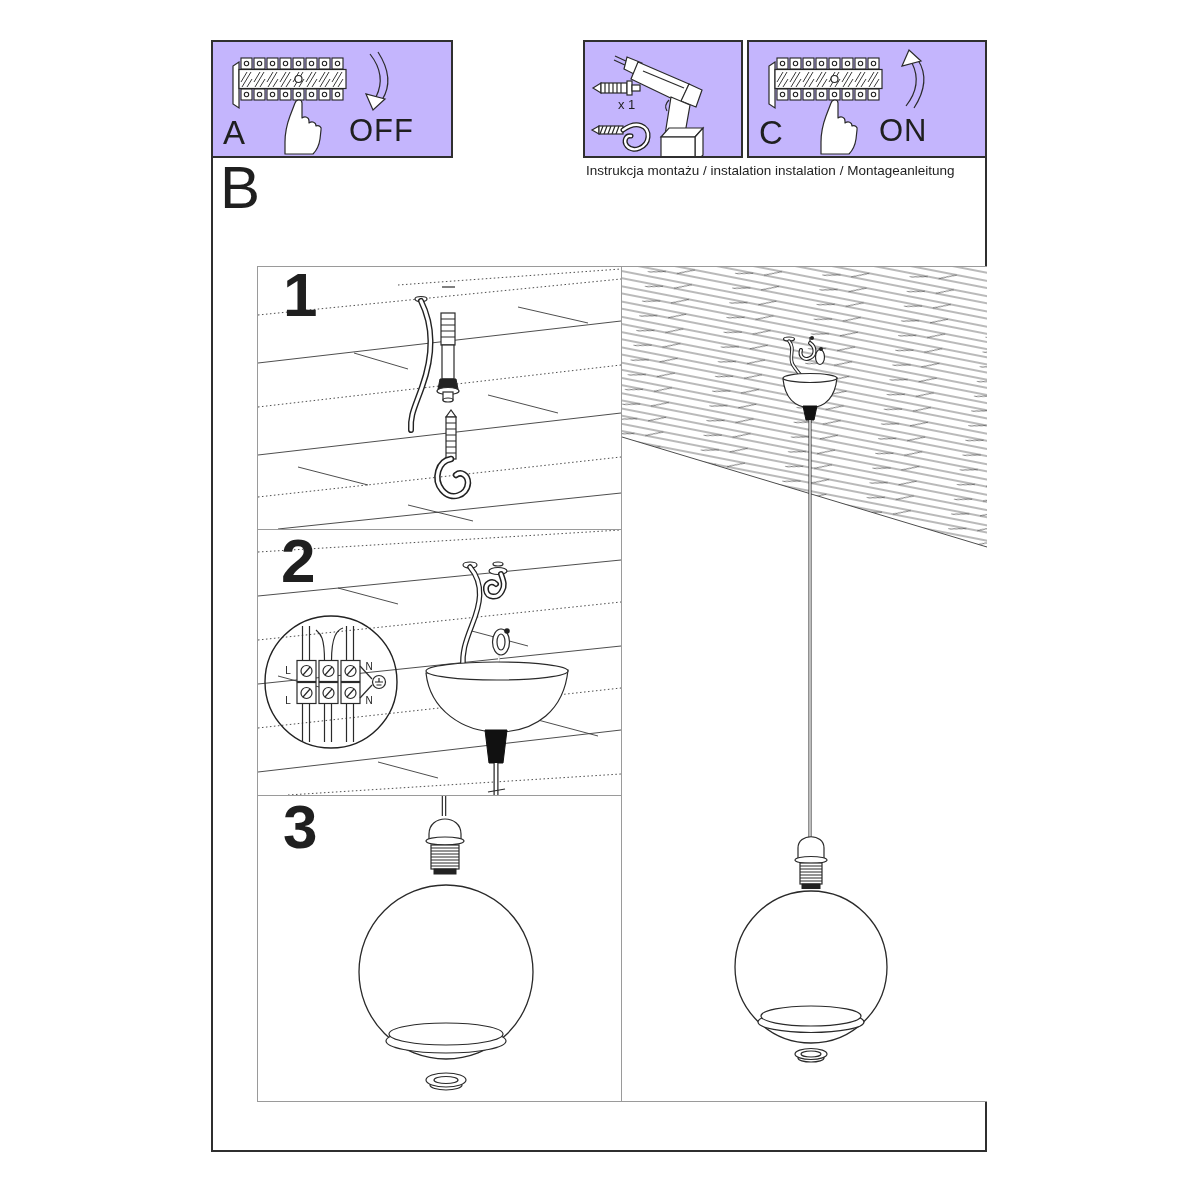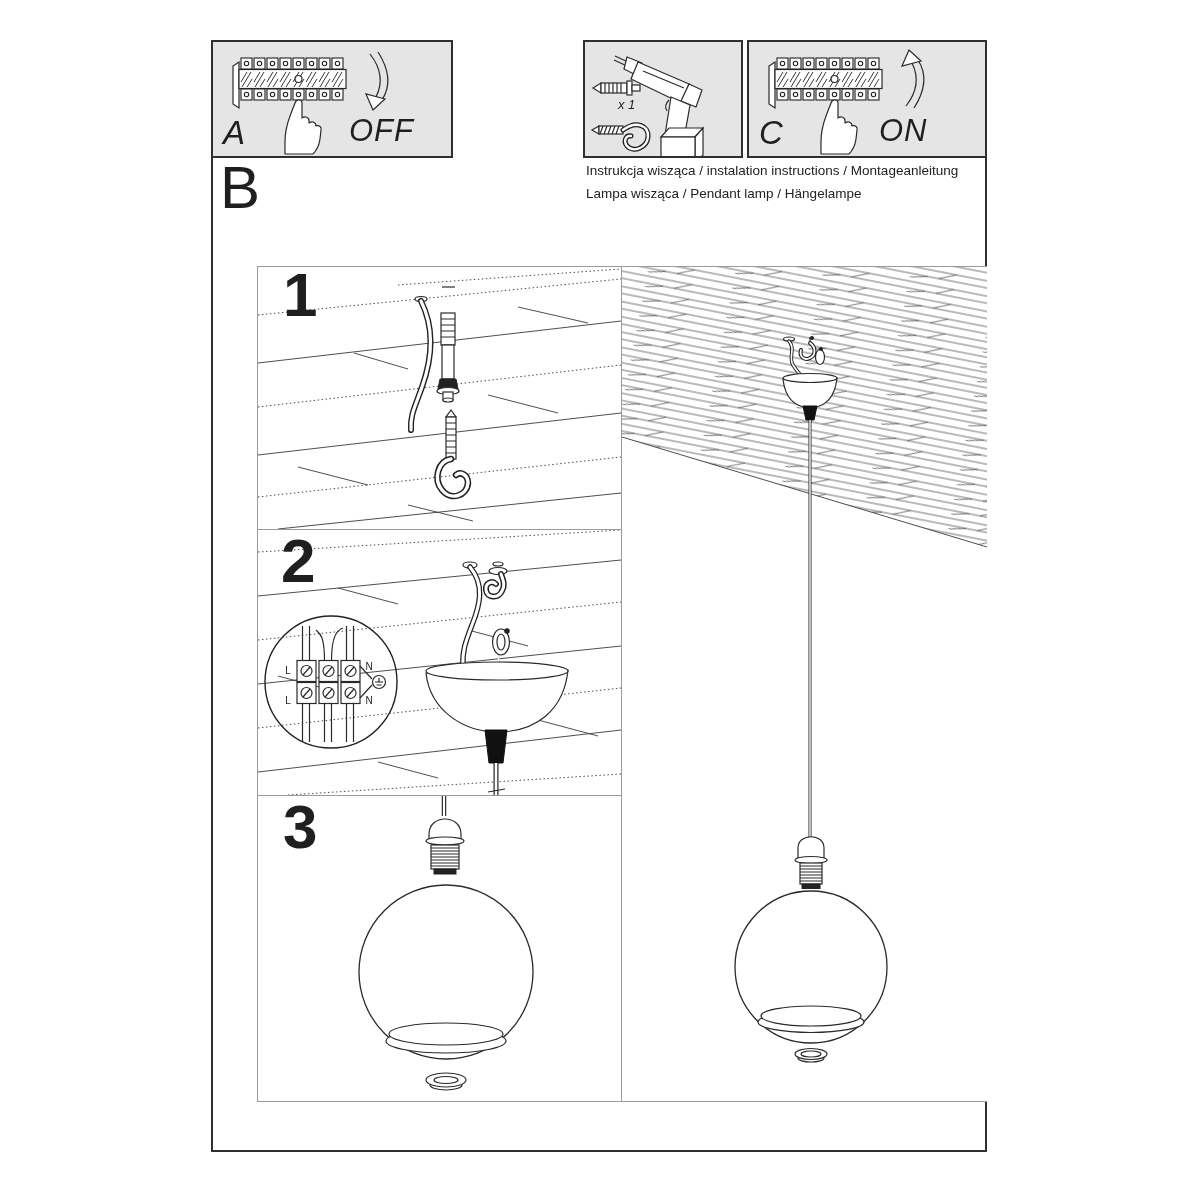--- a/index.html
+++ b/index.html
@@ -2,21 +2,21 @@
 <html><head>
 <meta charset="utf-8">
 <style>
   html,body{margin:0;padding:0;background:#fff;}
   .page{position:relative;width:1200px;height:1200px;background:#fff;overflow:hidden;
         font-family:"Liberation Sans",sans-serif;color:#1f1f1f;}
   .abs{position:absolute;}
   
   .frame{left:211px;top:40px;width:776px;height:1112px;
          border-left:2px solid #2f2f2f;border-right:2px solid #2f2f2f;border-bottom:2px solid #2f2f2f;box-sizing:border-box;}
-  .box{box-sizing:border-box;border:2px solid #2f2f2f;background:#e5e5e5;font-style:italic;}
+  .box{box-sizing:border-box;border:2px solid #2f2f2f;background:#c4b5fd;}
   .box-a{left:211px;top:40px;width:242px;height:118px;}
   .box-tools{left:583px;top:40px;width:160px;height:118px;}
   .box-c{left:747px;top:40px;width:240px;height:118px;}
   .corner-letter{font-size:33px;line-height:1;}
   .state-label{font-size:31px;line-height:1;letter-spacing:1px;}
   .b-letter{left:220px;top:158px;font-size:60px;line-height:1;}
   .caption{left:586px;width:402px;font-size:13.5px;color:#222;white-space:nowrap;}
   .cap1{top:163px;} .cap2{top:186px;}
   .panel{box-sizing:border-box;background:#fff;}
   .p1{left:257px;top:266px;width:365px;height:264px;border:1px solid #9a9a9a;}
@@ -142,22 +142,21 @@
         <path d="M157,64 C168,50 170,35 163,21" class="ln" stroke-width="1.6"></path>
         <path d="M165,66 C176,49 178,32 169,18" class="ln" stroke-width="1.6"></path>
         <polygon points="153,24 160,8 172,19" class="wh" stroke-width="1.4"></polygon>
       </g>
     </svg>
     <div class="abs corner-letter" style="left:10px;top:74px;">C</div>
     <div class="abs state-label" style="left:130px;top:73px;">ON</div>
   </div>
 
   <div class="abs b-letter">B</div>
-  <div class="abs caption cap1">Instrukcja wisząca / instalation instructions / Montageanleitung</div>
-  <div class="abs caption cap2">Lampa wisząca / Pendant lamp / Hängelampe</div>
+  <div class="abs caption cap1">Instrukcja montażu / instalation instalation / Montageanleitung</div>
 
   <div class="abs panel p1">
     <svg width="363" height="262" viewBox="0 0 363 262">
       <g stroke="#3a3a3a" stroke-width="0.9" fill="none">
         <line x1="140" y1="18" x2="363" y2="2" stroke-dasharray="1.5 2.5"></line>
         <line x1="0" y1="48" x2="363" y2="12" stroke-dasharray="1.5 2.5"></line>
         <line x1="0" y1="96" x2="363" y2="54"></line>
         <line x1="0" y1="140" x2="363" y2="98" stroke-dasharray="1.5 2.5"></line>
         <line x1="0" y1="188" x2="363" y2="146"></line>
         <line x1="0" y1="230" x2="363" y2="190" stroke-dasharray="1.5 2.5"></line>

